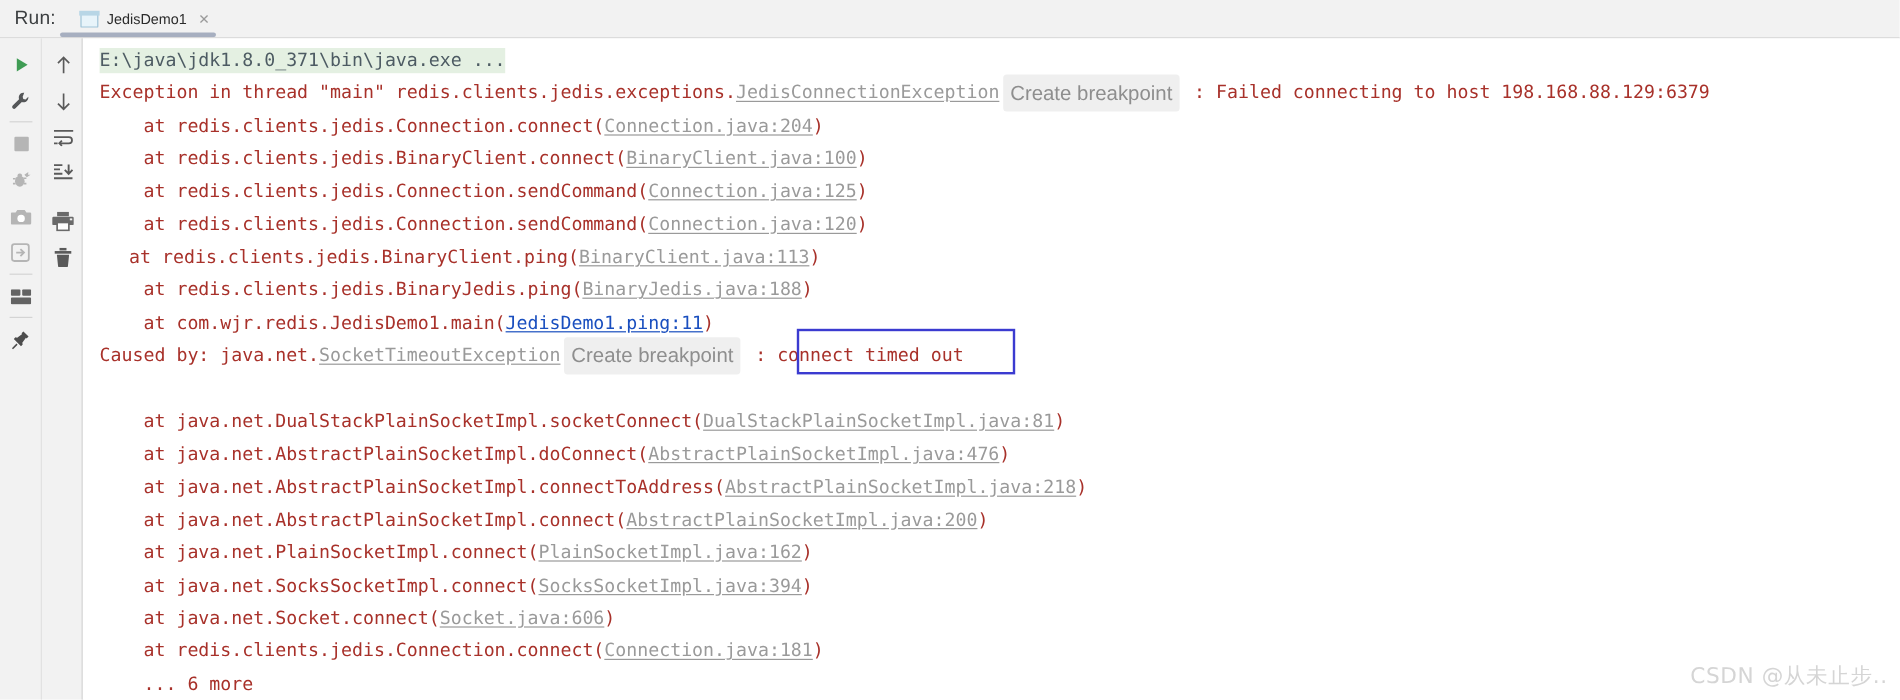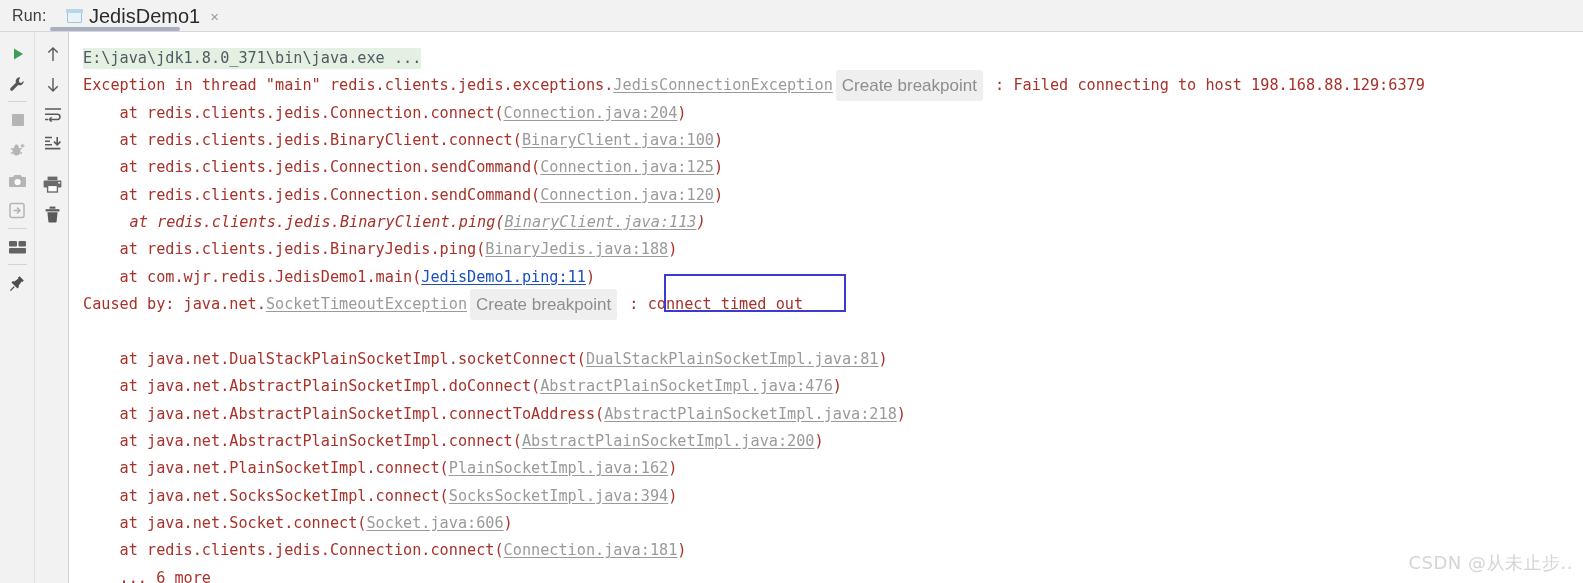--- a/index.html
+++ b/index.html
@@ -10,41 +10,41 @@
     -webkit-font-smoothing:antialiased;
   }
   #app{position:relative;width:1583px;height:583px;background:#fff;}
 
   
   .tabbar{position:absolute;left:0;top:0;width:1583px;height:32px;background:#f2f2f2;}
   .run-label{position:absolute;left:12px;top:7px;font-size:16px;color:#3c3f41;letter-spacing:.2px;}
   .tab{position:absolute;left:58px;top:0;height:32px;display:flex;align-items:center;gap:7px;padding:0 9px;cursor:default;}
   .tab .winicon{width:15px;height:13px;border:1.6px solid #9fc3d8;background:#e8f4fa;border-radius:1px;position:relative;box-sizing:border-box;}
   .tab .winicon:after{content:"";position:absolute;left:-1.6px;right:-1.6px;top:-1.6px;height:3.6px;background:#b8d6e6;}
-  .tab .tabname{font-size:20px;color:#2b2b2b;white-space:nowrap;}
+  .tab .tabname{font-size:12px;color:#2b2b2b;white-space:nowrap;}
   .tab .tabclose{font-size:15px;color:#9a9a9a;line-height:1;padding-left:3px;}
   .tab-underline{position:absolute;left:50px;top:27px;width:130px;height:4px;background:#a7afc0;border-radius:2px;}
   .tabbar-sep{position:absolute;left:0;top:31px;width:1583px;height:1px;background:#d6d6d6;}
 
   
   .toolcol{position:absolute;top:32px;width:35px;height:551px;background:#f2f2f2;}
   .toolcol.a{left:0;}
   .toolcol.b{left:35px;}
   .toolcol-div{position:absolute;left:34px;top:32px;width:1px;height:551px;background:#e2e2e2;}
   .content-div{position:absolute;left:68px;top:32px;width:1px;height:551px;background:#cfcfcf;}
   .tbtn{position:absolute;left:0;width:35px;height:30px;display:flex;align-items:center;justify-content:center;}
   .hsep{position:absolute;left:8px;width:19px;height:1px;background:#d4d4d4;}
 
   
   .console{position:absolute;left:69px;top:32px;width:1514px;height:551px;background:#fff;overflow:hidden;}
   .line{
     position:absolute;left:0;
     height:27px;line-height:27px;
     font-family:"DejaVu Sans Mono","Liberation Mono",monospace;
-    font-size:15.2px;white-space:pre;margin-top:8px;
+    font-size:15.2px;white-space:pre;
   }
   .cmdline{color:#4d5b63;}
   .cmdline .hl{background:#e4f0e2;padding:1px 0 2px 0;}
   .err{color:#a8312a;}
   .lnk{color:#9a9a9a;text-decoration:underline;text-underline-offset:2px;}
   .lnk.blue{color:#1a4fbf;text-decoration:underline;text-underline-offset:2px;}
   .bp{
     font-family:"Liberation Sans",sans-serif;
     font-size:17px;color:#8e8e8e;background:#efefef;
     border-radius:3px;padding:2px 6px;margin:0 3px;white-space:nowrap;
@@ -203,21 +203,21 @@
   </div>
   <div class="content-div"></div>
 
   <div class="console">
       <div class="line cmdline" style="top: 5px; left: 14px;"><span class="hl">E:\java\jdk1.8.0_371\bin\java.exe ...</span></div>
       <div class="line err" style="top: 32.35px; left: 14px; display: flex; align-items: center;"><span>Exception in thread "main" redis.clients.jedis.exceptions.</span><span class="lnk">JedisConnectionException</span><span class="bp">Create breakpoint</span><span> : </span><span>Failed connecting to host 198.168.88.129:6379</span></div>
       <div class="line err" style="top: 59.7px; left: 14px;"><span>    at redis.clients.jedis.Connection.connect(</span><span class="lnk">Connection.java:204</span><span>)</span></div>
       <div class="line err" style="top: 87.05px; left: 14px;"><span>    at redis.clients.jedis.BinaryClient.connect(</span><span class="lnk">BinaryClient.java:100</span><span>)</span></div>
       <div class="line err" style="top: 114.4px; left: 14px;"><span>    at redis.clients.jedis.Connection.sendCommand(</span><span class="lnk">Connection.java:125</span><span>)</span></div>
       <div class="line err" style="top: 141.75px; left: 14px;"><span>    at redis.clients.jedis.Connection.sendCommand(</span><span class="lnk">Connection.java:120</span><span>)</span></div>
-      <div class="line err" style="top: 169.1px; left: 24px; font-style: italic;"><span>    at redis.clients.jedis.BinaryClient.ping(</span><span class="lnk">BinaryClient.java:113</span><span>)</span></div>
+      <div class="line err" style="top: 169.1px; left: 2px;"><span>    at redis.clients.jedis.BinaryClient.ping(</span><span class="lnk">BinaryClient.java:113</span><span>)</span></div>
       <div class="line err" style="top: 196.45px; left: 14px;"><span>    at redis.clients.jedis.BinaryJedis.ping(</span><span class="lnk">BinaryJedis.java:188</span><span>)</span></div>
       <div class="line err" style="top: 223.8px; left: 14px;"><span>    at com.wjr.redis.JedisDemo1.main(</span><span class="lnk blue">JedisDemo1.ping:11</span><span>)</span></div>
       <div class="line err" style="top: 251.15px; left: 14px; display: flex; align-items: center;"><span>Caused by: java.net.</span><span class="lnk">SocketTimeoutException</span><span class="bp">Create breakpoint</span><span> : </span><span>connect timed out</span></div>
       <div class="line err" style="top: 305.85px; left: 14px;"><span>    at java.net.DualStackPlainSocketImpl.socketConnect(</span><span class="lnk">DualStackPlainSocketImpl.java:81</span><span>)</span></div>
       <div class="line err" style="top: 333.2px; left: 14px;"><span>    at java.net.AbstractPlainSocketImpl.doConnect(</span><span class="lnk">AbstractPlainSocketImpl.java:476</span><span>)</span></div>
       <div class="line err" style="top: 360.55px; left: 14px;"><span>    at java.net.AbstractPlainSocketImpl.connectToAddress(</span><span class="lnk">AbstractPlainSocketImpl.java:218</span><span>)</span></div>
       <div class="line err" style="top: 387.9px; left: 14px;"><span>    at java.net.AbstractPlainSocketImpl.connect(</span><span class="lnk">AbstractPlainSocketImpl.java:200</span><span>)</span></div>
       <div class="line err" style="top: 415.25px; left: 14px;"><span>    at java.net.PlainSocketImpl.connect(</span><span class="lnk">PlainSocketImpl.java:162</span><span>)</span></div>
       <div class="line err" style="top: 442.6px; left: 14px;"><span>    at java.net.SocksSocketImpl.connect(</span><span class="lnk">SocksSocketImpl.java:394</span><span>)</span></div>
       <div class="line err" style="top: 469.95px; left: 14px;"><span>    at java.net.Socket.connect(</span><span class="lnk">Socket.java:606</span><span>)</span></div>

